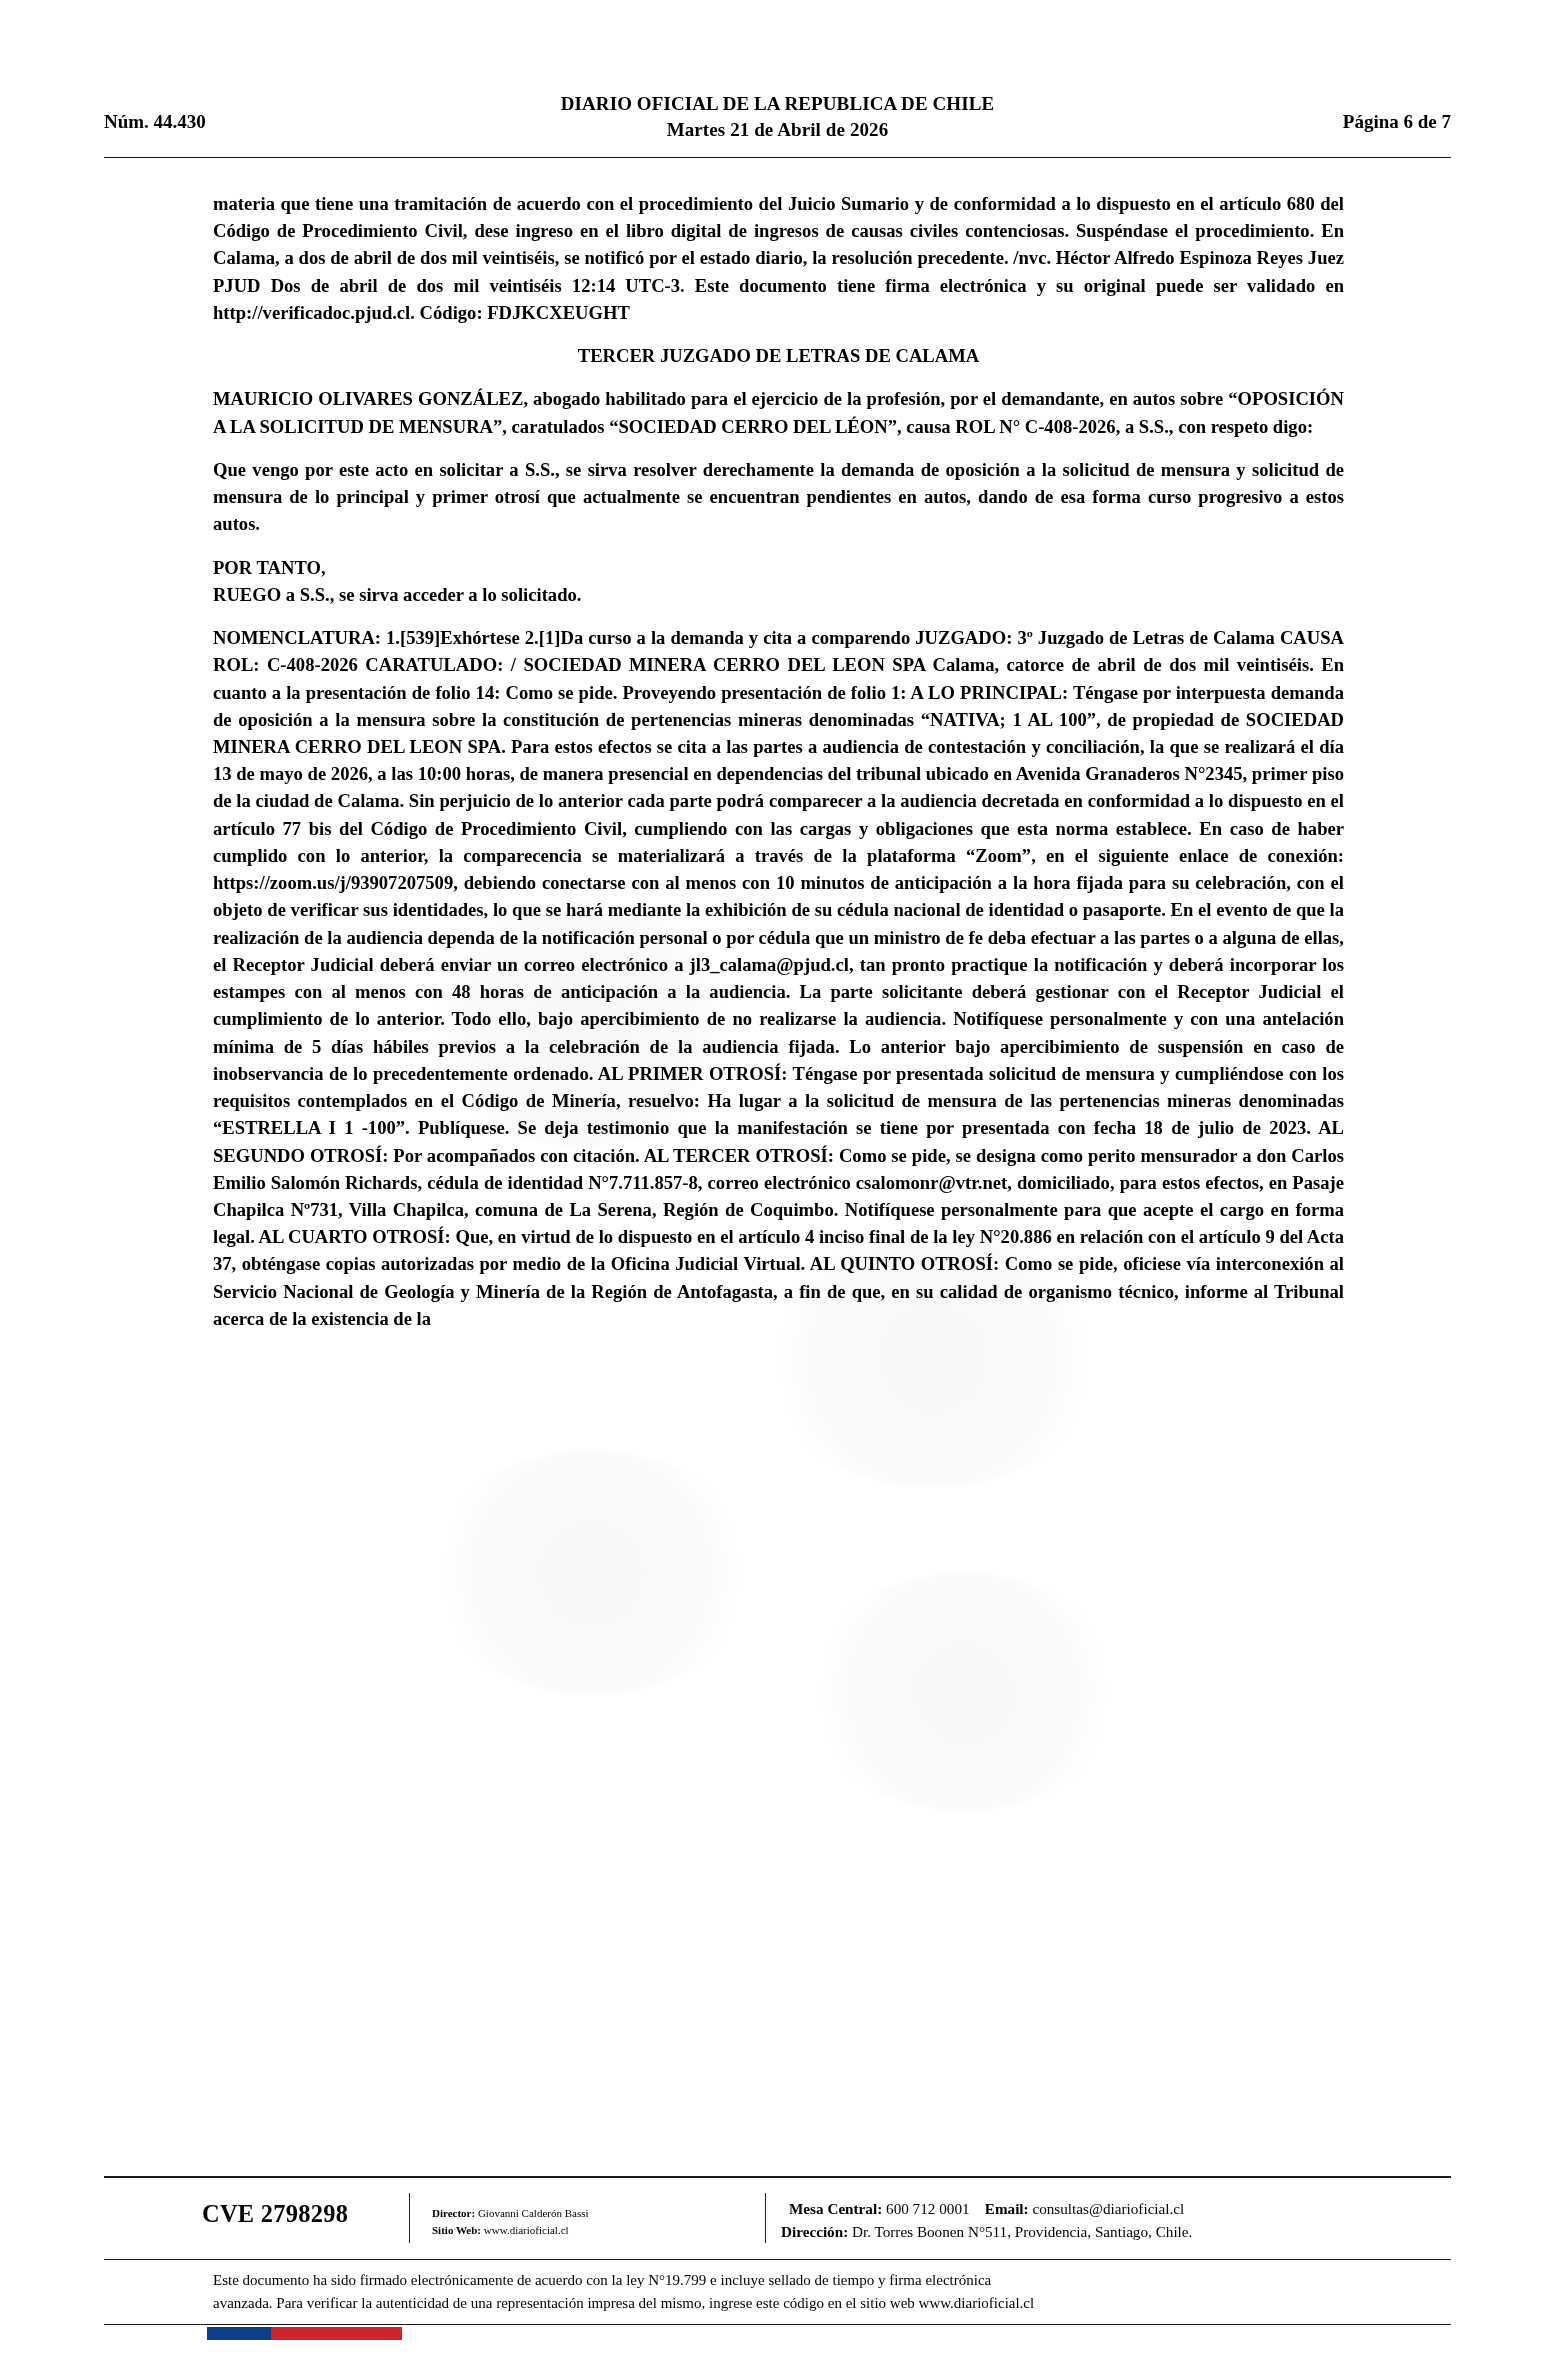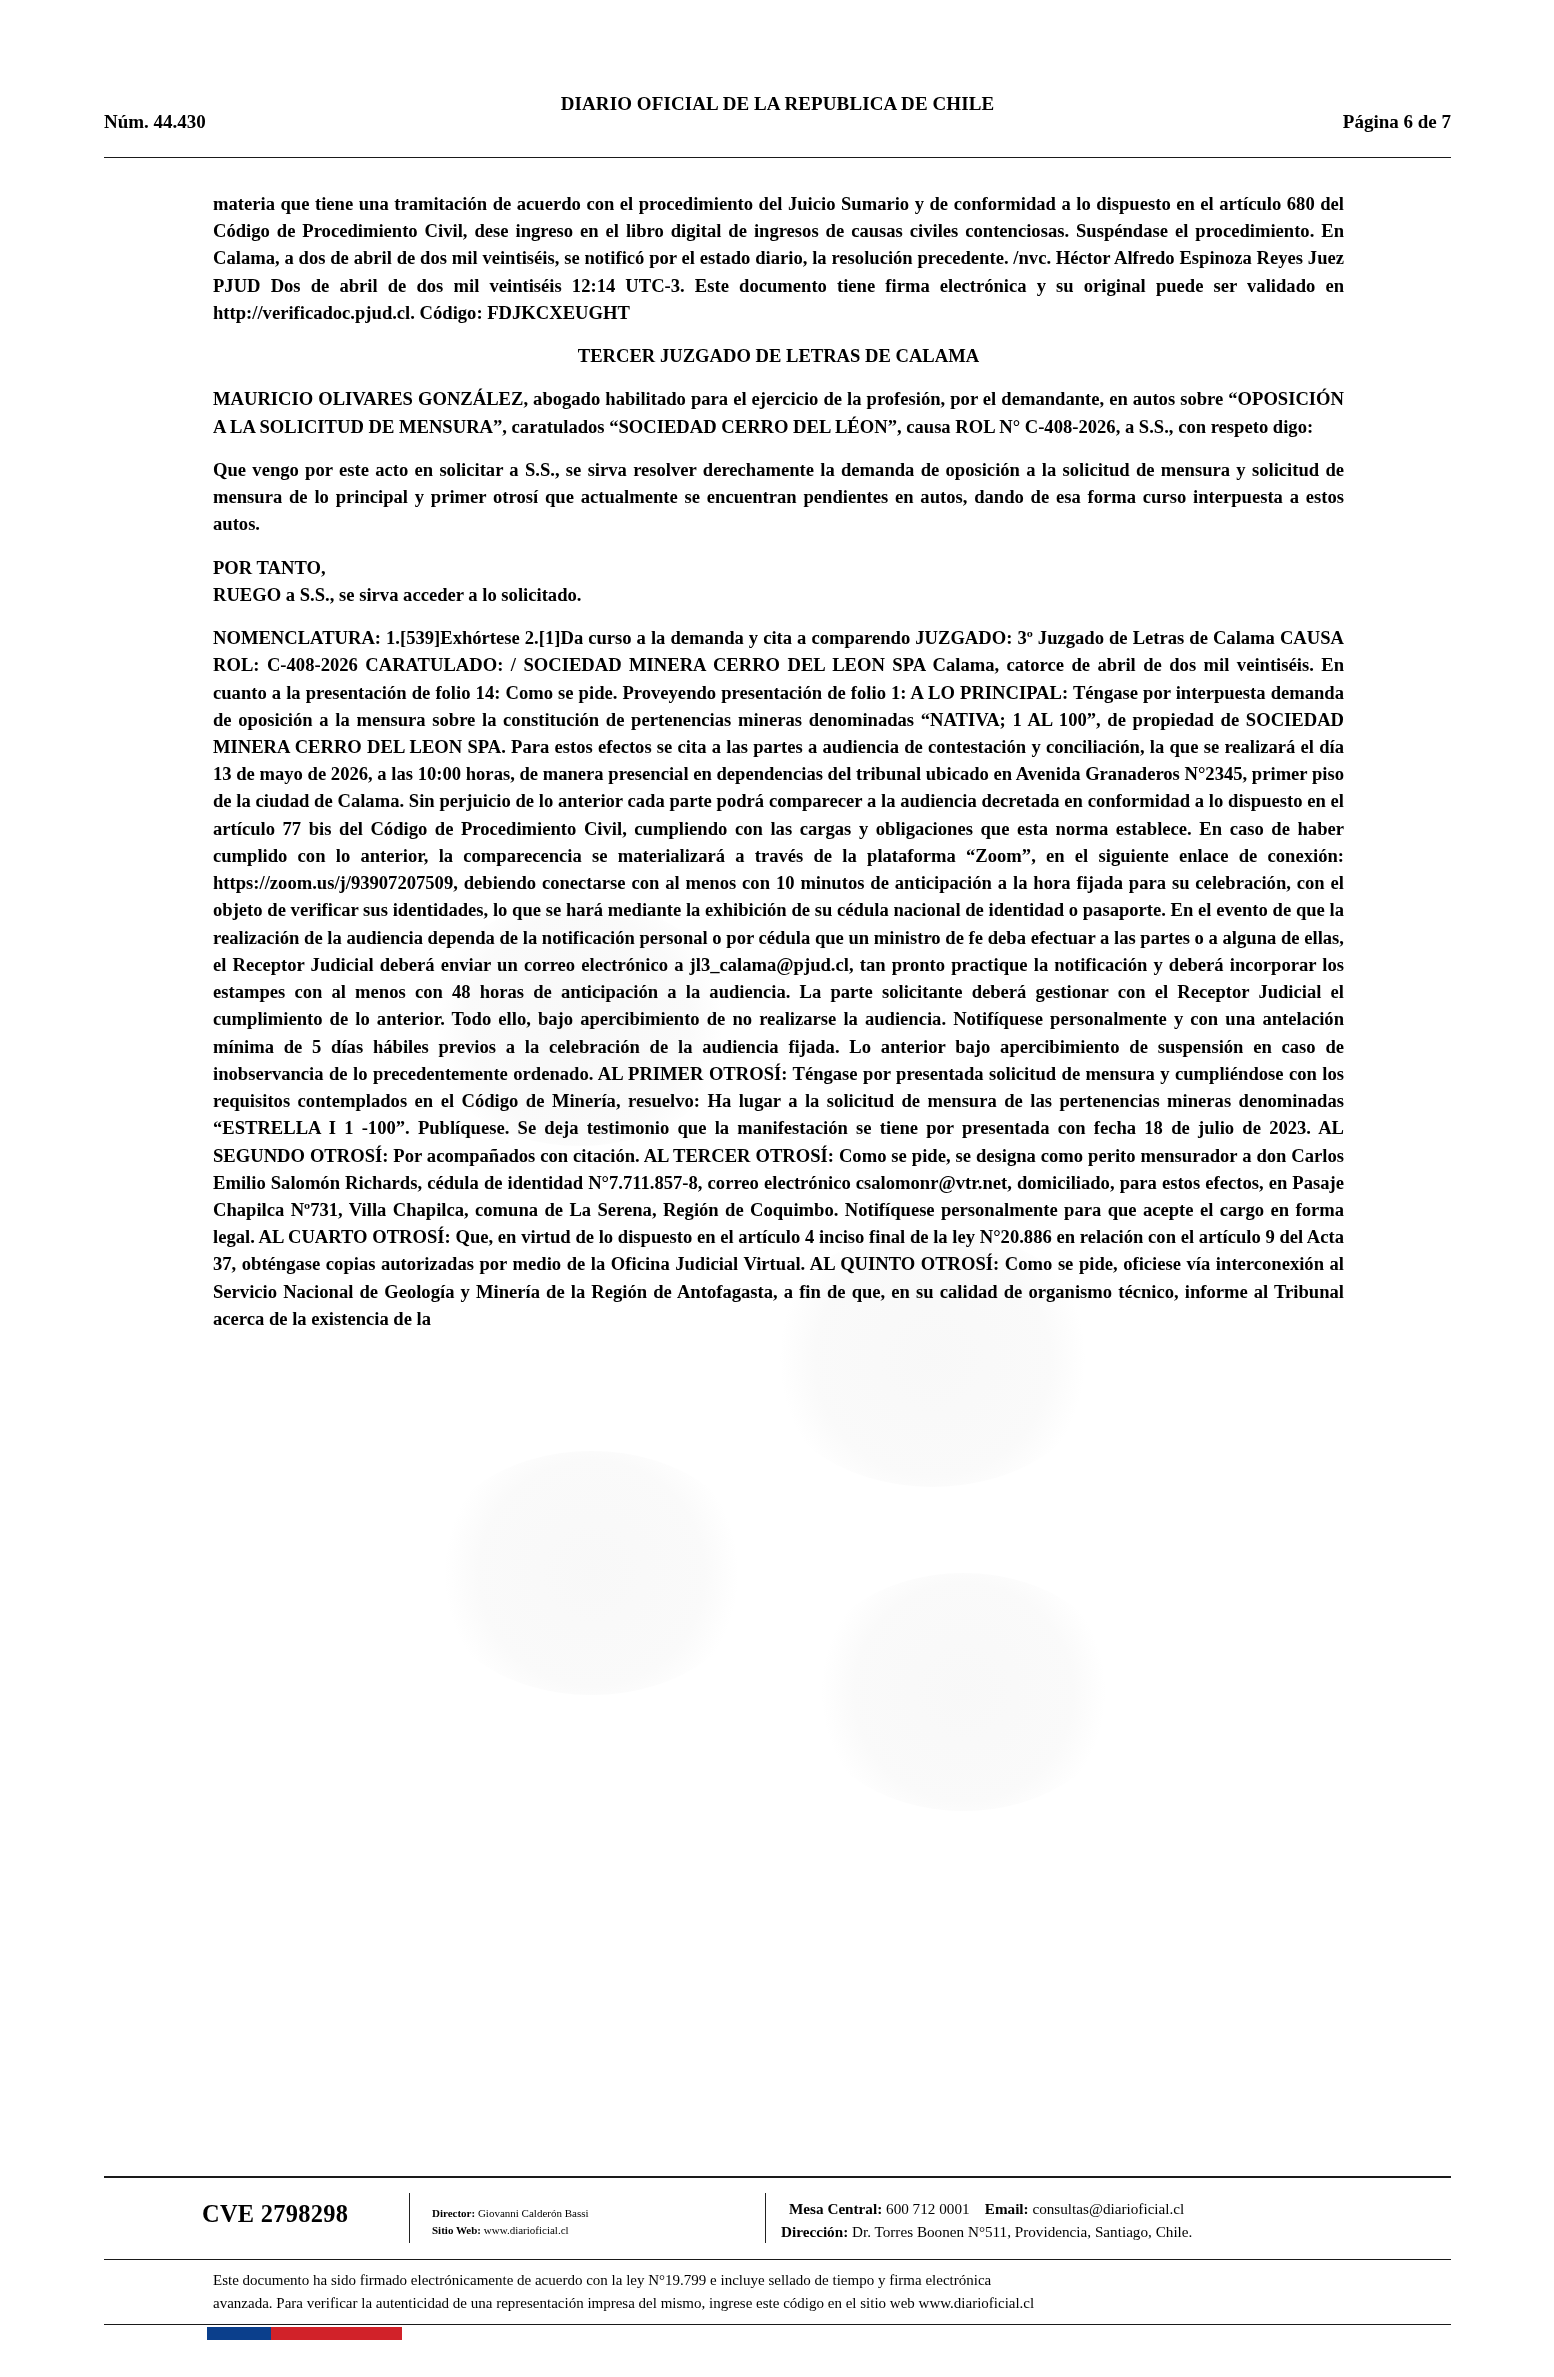--- a/index.html
+++ b/index.html
@@ -188,35 +188,36 @@
 </style>
 </head>
 <body>
 
 <div class="page">
 
   <div class="masthead">
     <div class="masthead-left">Núm. 44.430</div>
     <div class="masthead-center">
       <div>DIARIO OFICIAL DE LA REPUBLICA DE CHILE</div>
+      <div>Martes 21 de Abril de 2026</div>
     </div>
     <div class="masthead-right">Página 6 de 7</div>
   </div>
   <div class="rule-top"></div>
 
   <div class="wm wm1"></div>
   <div class="wm wm2"></div>
   <div class="wm wm3"></div>
   <div class="wm wm4"></div>
 
   <div class="content">
     <p class="para">materia que tiene una tramitación de acuerdo con el procedimiento del Juicio Sumario y de conformidad a lo dispuesto en el artículo 680 del Código de Procedimiento Civil, dese ingreso en el libro digital de ingresos de causas civiles contenciosas. Suspéndase el procedimiento. En Calama, a dos de abril de dos mil veintiséis, se notificó por el estado diario, la resolución precedente. /nvc. Héctor Alfredo Espinoza Reyes Juez PJUD Dos de abril de dos mil veintiséis 12:14 UTC-3. Este documento tiene firma electrónica y su original puede ser validado en http://verificadoc.pjud.cl. Código: FDJKCXEUGHT</p>
     <p class="para center">TERCER JUZGADO DE LETRAS DE CALAMA</p>
     <p class="para">MAURICIO OLIVARES GONZÁLEZ, abogado habilitado para el ejercicio de la profesión, por el demandante, en autos sobre “OPOSICIÓN A LA SOLICITUD DE MENSURA”, caratulados “SOCIEDAD CERRO DEL LÉON”, causa ROL N° C-408-2026, a S.S., con respeto digo:</p>
-    <p class="para">Que vengo por este acto en solicitar a S.S., se sirva resolver derechamente la demanda de oposición a la solicitud de mensura y solicitud de mensura de lo principal y primer otrosí que actualmente se encuentran pendientes en autos, dando de esa forma curso interpuesta a estos autos.</p>
+    <p class="para">Que vengo por este acto en solicitar a S.S., se sirva resolver derechamente la demanda de oposición a la solicitud de mensura y solicitud de mensura de lo principal y primer otrosí que actualmente se encuentran pendientes en autos, dando de esa forma curso progresivo a estos autos.</p>
     <p class="tight plain">POR TANTO,</p>
     <p class="para plain">RUEGO a S.S., se sirva acceder a lo solicitado.</p>
     <p class="para">NOMENCLATURA: 1.[539]Exhórtese 2.[1]Da curso a la demanda y cita a comparendo JUZGADO: 3º Juzgado de Letras de Calama CAUSA ROL: C-408-2026 CARATULADO: / SOCIEDAD MINERA CERRO DEL LEON SPA Calama, catorce de abril de dos mil veintiséis. En cuanto a la presentación de folio 14: Como se pide. Proveyendo presentación de folio 1: A LO PRINCIPAL: Téngase por interpuesta demanda de oposición a la mensura sobre la constitución de pertenencias mineras denominadas “NATIVA; 1 AL 100”, de propiedad de SOCIEDAD MINERA CERRO DEL LEON SPA. Para estos efectos se cita a las partes a audiencia de contestación y conciliación, la que se realizará el día 13 de mayo de 2026, a las 10:00 horas, de manera presencial en dependencias del tribunal ubicado en Avenida Granaderos N°2345, primer piso de la ciudad de Calama. Sin perjuicio de lo anterior cada parte podrá comparecer a la audiencia decretada en conformidad a lo dispuesto en el artículo 77 bis del Código de Procedimiento Civil, cumpliendo con las cargas y obligaciones que esta norma establece. En caso de haber cumplido con lo anterior, la comparecencia se materializará a través de la plataforma “Zoom”, en el siguiente enlace de conexión: https://zoom.us/j/93907207509, debiendo conectarse con al menos con 10 minutos de anticipación a la hora fijada para su celebración, con el objeto de verificar sus identidades, lo que se hará mediante la exhibición de su cédula nacional de identidad o pasaporte. En el evento de que la realización de la audiencia dependa de la notificación personal o por cédula que un ministro de fe deba efectuar a las partes o a alguna de ellas, el Receptor Judicial deberá enviar un correo electrónico a jl3_calama@pjud.cl, tan pronto practique la notificación y deberá incorporar los estampes con al menos con 48 horas de anticipación a la audiencia. La parte solicitante deberá gestionar con el Receptor Judicial el cumplimiento de lo anterior. Todo ello, bajo apercibimiento de no realizarse la audiencia. Notifíquese personalmente y con una antelación mínima de 5 días hábiles previos a la celebración de la audiencia fijada. Lo anterior bajo apercibimiento de suspensión en caso de inobservancia de lo precedentemente ordenado. AL PRIMER OTROSÍ: Téngase por presentada solicitud de mensura y cumpliéndose con los requisitos contemplados en el Código de Minería, resuelvo: Ha lugar a la solicitud de mensura de las pertenencias mineras denominadas “ESTRELLA I 1 -100”. Publíquese. Se deja testimonio que la manifestación se tiene por presentada con fecha 18 de julio de 2023. AL SEGUNDO OTROSÍ: Por acompañados con citación. AL TERCER OTROSÍ: Como se pide, se designa como perito mensurador a don Carlos Emilio Salomón Richards, cédula de identidad N°7.711.857-8, correo electrónico csalomonr@vtr.net, domiciliado, para estos efectos, en Pasaje Chapilca Nº731, Villa Chapilca, comuna de La Serena, Región de Coquimbo. Notifíquese personalmente para que acepte el cargo en forma legal. AL CUARTO OTROSÍ: Que, en virtud de lo dispuesto en el artículo 4 inciso final de la ley N°20.886 en relación con el artículo 9 del Acta 37, obténgase copias autorizadas por medio de la Oficina Judicial Virtual. AL QUINTO OTROSÍ: Como se pide, oficiese vía interconexión al Servicio Nacional de Geología y Minería de la Región de Antofagasta, a fin de que, en su calidad de organismo técnico, informe al Tribunal acerca de la existencia de la</p>
   </div>
 
   <div class="rule-foot-1"></div>
   <div class="footer-block">
     <div class="cve">CVE 2798298</div>
     <div class="divider-v dv1"></div>
     <div class="divider-v dv2"></div>

